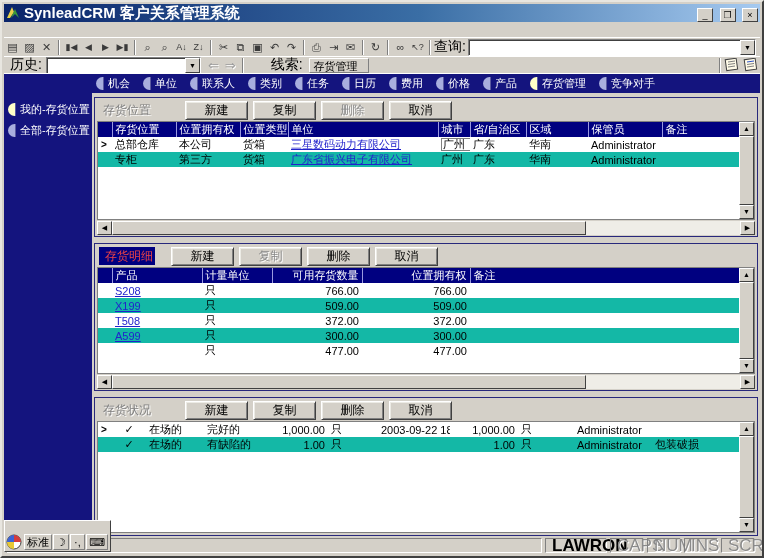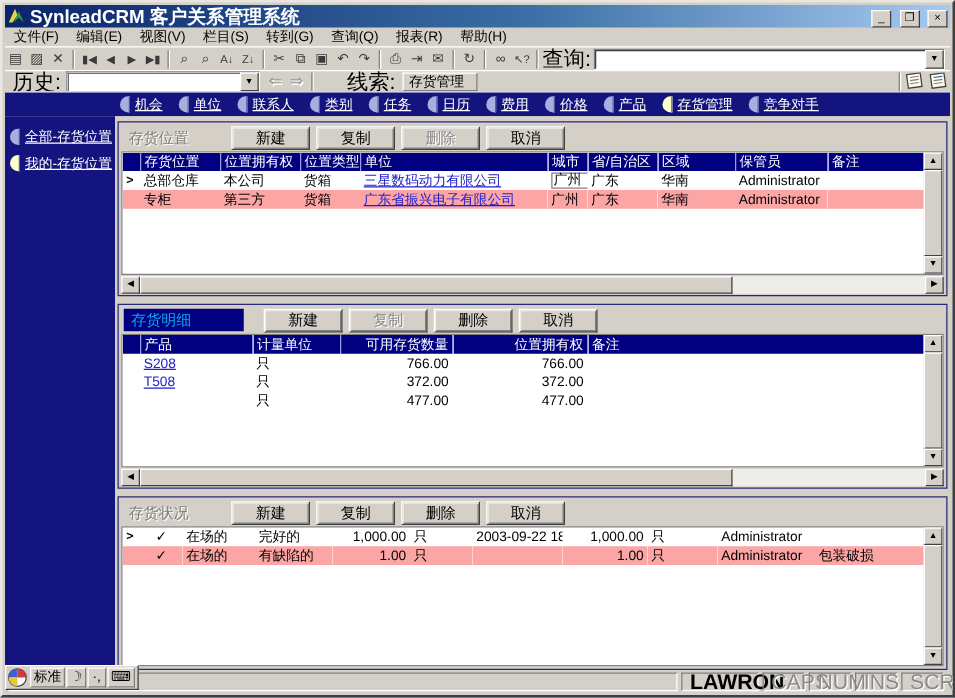--- a/index.html
+++ b/index.html
@@ -22,62 +22,62 @@
   .tico{min-width:17px;height:16px;display:inline-flex;align-items:center;justify-content:center;
     color:#3a3a3a;font-size:11px;line-height:16px;}
   .tico.sm{font-size:9px;}
   .vsep{width:0;height:15px;border-left:1px solid #808080;border-right:1px solid #fff;margin:0 3px;}
   .combo{background:#fff;border:1px solid;border-color:#808080 #fff #fff #808080;
     box-shadow:inset 1px 1px 0 #404040;height:17px;display:flex;align-items:stretch;}
   .combo .cfield{flex:1;}
   .combo .cbtn{width:15px;background:#d4d0c8;border:1px solid;border-color:#fff #404040 #404040 #fff;
     font-size:7px;line-height:13px;text-align:center;color:#000;}
   .querybox{flex:1;margin:0 4px 0 2px;}
-  .lbl{font-size:17px;white-space:nowrap;}
+  .lbl{font-size:14px;white-space:nowrap;}
   
   .historybar{position:absolute;left:2px;top:54px;right:2px;height:17px;display:flex;align-items:center;
     border-top:1px solid #fff;font-size:11px;}
   .histcombo{width:155px;margin:0 4px;}
   .navarrow{font-size:13px;color:#9a9a9a;text-shadow:1px 1px 0 #fff;margin:0 3px;}
   .cluebox{background:#d4d0c8;border:1px solid;border-color:#fff #808080 #808080 #fff;
     padding:0 10px 0 4px;height:15px;line-height:14px;margin-left:6px;}
   .bookicons{margin-left:auto;display:flex;align-items:center;}
   
   .tabband{position:absolute;left:2px;top:71px;right:2px;height:20px;background:#14147e;
     border-top:1px solid #fff;display:flex;align-items:center;padding-left:92px;}
   .tab{display:inline-flex;align-items:center;margin-right:13px;cursor:default;}
   .moon{width:8px;height:13px;border-radius:8px 0 0 8px;background:#a8aede;margin-right:4px;
     box-shadow:inset -1px 0 0 #5a5aa0;}
   .tab.active .moon,.sbitem.active .moon{background:#ffffc8;}
-  .tab span.tlabel,.sbitem span.slabel{color:#fff;font-size:11px;text-decoration:underline;white-space:nowrap;}
+  .tab span.tlabel,.sbitem span.slabel{color:#fff;font-size:11px;white-space:nowrap;}
   .sidebar{position:absolute;left:2px;top:91px;width:88px;bottom:20px;background:#14147e;padding-top:6px;}
   .sbitem{display:flex;align-items:center;padding:3px 0 3px 4px;cursor:default;}
   
   .content{position:absolute;left:90px;top:91px;right:2px;bottom:20px;background:#d4d0c8;padding:4px 2px;}
   .section{border:1px solid #28287c;background:#d4d0c8;margin-bottom:6px;padding:1px 2px 2px 2px;}
   .sec1{height:140px;}.sec2{height:148px;}.sec3{height:139px;margin-bottom:0;}
   .sec-head{height:22px;display:flex;align-items:center;}
   .sec-title{width:78px;font-size:12px;color:#808080;text-shadow:1px 1px 0 #fff;padding-left:6px;white-space:nowrap;}
-  .sec-title.active{background:#000080;color:#0ea5e9;text-shadow:none;height:18px;line-height:18px;width:96px;margin-left:2px;}
+  .sec-title.active{background:#000080;color:#ef4444;text-shadow:none;height:18px;line-height:18px;width:56px;margin-left:2px;}
   .btns{display:flex;margin-left:10px;}
   .pbtn{width:63px;height:19px;margin-right:5px;background:#d4d0c8;font-size:12px;color:#000;
     border:1px solid;border-color:#fff #404040 #404040 #fff;box-shadow:inset 1px 1px 0 #ecebe5,inset -1px -1px 0 #808080;
     padding:0;cursor:default;}
   .pbtn.disabled{color:#8a8a8a;text-shadow:1px 1px 0 #fff;}
   .sec-body{position:relative;background:#fff;border:1px solid #808080;overflow:hidden;}
   .sec1 .sec-body{height:99px;}
   .sec2 .sec-body{height:107px;}
   .sec3 .sec-body{height:112px;}
   table.grid{border-collapse:collapse;table-layout:fixed;width:calc(100% - 15px);font-size:11px;}
   table.grid th{background:#000080;color:#fff;font-weight:normal;text-align:left;height:13px;
     padding:0 3px;border-left:1px solid #9a9ae0;white-space:nowrap;overflow:hidden;}
   table.grid th.r{text-align:right;}
   table.grid th:first-child{border-left:none;}
   table.grid td{height:13px;padding:0 3px;white-space:nowrap;overflow:hidden;color:#000;}
-  table.grid tr.alt td{background:#fca5a5;}
+  table.grid tr.alt td{background:#14b8a6;}
   table.grid td.r{text-align:right;}
   table.grid td.c{text-align:center;}
   td.marker{color:#2a50c8;font-weight:bold;font-size:10px;padding:0 1px 0 3px;}
   a.cell-link{color:#2222cc;text-decoration:underline;}
   .edit-box{display:inline-block;background:#fff;border:1px solid #808080;padding:0 8px 0 1px;line-height:11px;}
   
   .vscroll{position:absolute;top:0;right:0;width:15px;bottom:0;background:#efede7;display:flex;flex-direction:column;}
   .hscroll{height:14px;margin-top:1px;background:#efede7;display:flex;}
   .sbtn{width:15px;height:14px;background:#d4d0c8;border:1px solid;border-color:#fff #404040 #404040 #fff;
     font-size:7px;line-height:12px;text-align:center;color:#000;flex:none;}
@@ -86,22 +86,22 @@
   .hthumb{width:72%;background:#d4d0c8;border:1px solid;border-color:#fff #404040 #404040 #fff;}
   .hspace{flex:1;}
   
   .statusbar{position:absolute;left:2px;right:2px;bottom:2px;height:18px;background:#d4d0c8;
     display:flex;align-items:center;font-size:17px;padding:1px 2px;}
   .spanel{height:15px;border:1px solid;border-color:#808080 #fff #fff #808080;padding:0 6px;
     line-height:13px;margin-right:3px;white-space:nowrap;}
   .spanel.fill{flex:1;}
   .spanel.user{font-weight:bold;width:62px;text-align:center;}
   .spanel.ind{color:#8a8a8a;text-shadow:1px 1px 0 #fff;width:34px;text-align:center;}
-  .imebar{position:absolute;left:2px;bottom:4px;height:20px;background:#d4d0c8;z-index:9;
-    border:1px solid;border-color:#fff #404040 #404040 #fff;display:flex;align-items:flex-start;padding:1px;}
+  .imebar{position:absolute;left:2px;bottom:4px;height:32px;background:#d4d0c8;z-index:9;
+    border:1px solid;border-color:#fff #404040 #404040 #fff;display:flex;align-items:flex-end;padding:1px;}
   .imebtn{height:16px;min-width:15px;background:#d4d0c8;border:1px solid;border-color:#fff #808080 #808080 #fff;
     font-size:11px;line-height:14px;text-align:center;padding:0 2px;margin-right:1px;}
 </style>
 </head>
 <body>
 
 <div class="window">
 
   <div class="titlebar">
     <svg width="14" height="14" viewBox="0 0 14 14">
@@ -109,30 +109,20 @@
       <polygon points="5,12 9,3 13,12 9,8" fill="#3a9a3a"></polygon>
     </svg>
     <span class="title">SynleadCRM 客户关系管理系统</span>
     <span class="winbtns">
       <button class="winbtn">_</button>
       <button class="winbtn">❐</button>
       <button class="winbtn">×</button>
     </span>
   </div>
 
-  <div class="menubar">
-    <span>文件(F)</span>
-    <span>编辑(E)</span>
-    <span>视图(V)</span>
-    <span>栏目(S)</span>
-    <span>转到(G)</span>
-    <span>查询(Q)</span>
-    <span>报表(R)</span>
-    <span>帮助(H)</span>
-  </div>
 
   <div class="toolbar">
     <span class="tico">▤</span>
     <span class="tico">▨</span>
     <span class="tico">✕</span>
     <span class="vsep"></span>
     <span class="tico sm">▮◀</span>
     <span class="tico sm">◀</span>
     <span class="tico sm">▶</span>
     <span class="tico sm">▶▮</span>
@@ -233,27 +223,27 @@
         <span class="moon"></span>
         <span class="tlabel">存货管理</span>
       </span>
     <span class="tab">
         <span class="moon"></span>
         <span class="tlabel">竞争对手</span>
       </span>
   </div>
 
   <div class="sidebar">
+    <div class="sbitem active">
+      <span class="moon"></span>
+      <span class="slabel">我的-存货位置</span>
+    </div>
     <div class="sbitem">
       <span class="moon"></span>
       <span class="slabel">全部-存货位置</span>
-    </div>
-    <div class="sbitem active">
-      <span class="moon"></span>
-      <span class="slabel">我的-存货位置</span>
     </div>
   </div>
 
   <div class="content">
 
     <div class="section sec1">
       <div class="sec-head">
         <span class="sec-title">存货位置</span>
         <span class="btns">
           <button class="pbtn">新建</button>
@@ -359,26 +349,42 @@
             <th>备注</th>
           </tr>
           <tr>
             <td class="marker"></td>
             <td><a class="cell-link">S208</a></td>
             <td>只</td>
             <td class="r">766.00</td>
             <td class="r">766.00</td>
             <td></td>
           </tr>
+          <tr class="alt">
+            <td class="marker"></td>
+            <td><a class="cell-link">X199</a></td>
+            <td>只</td>
+            <td class="r">509.00</td>
+            <td class="r">509.00</td>
+            <td></td>
+          </tr>
           <tr>
             <td class="marker"></td>
             <td><a class="cell-link">T508</a></td>
             <td>只</td>
             <td class="r">372.00</td>
             <td class="r">372.00</td>
+            <td></td>
+          </tr>
+          <tr class="alt">
+            <td class="marker"></td>
+            <td><a class="cell-link">A599</a></td>
+            <td>只</td>
+            <td class="r">300.00</td>
+            <td class="r">300.00</td>
             <td></td>
           </tr>
           <tr>
             <td class="marker"></td>
             <td></td>
             <td>只</td>
             <td class="r">477.00</td>
             <td class="r">477.00</td>
             <td></td>
           </tr>

